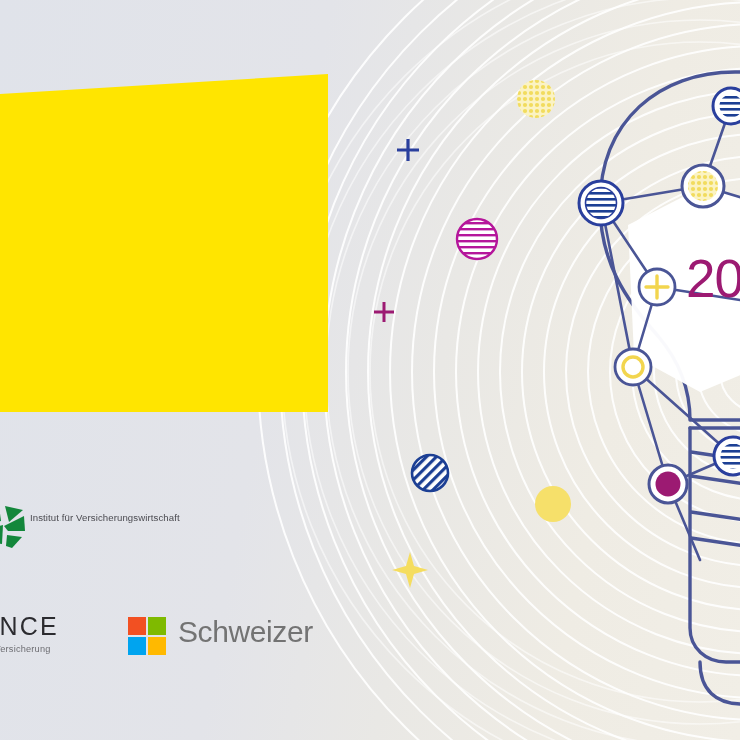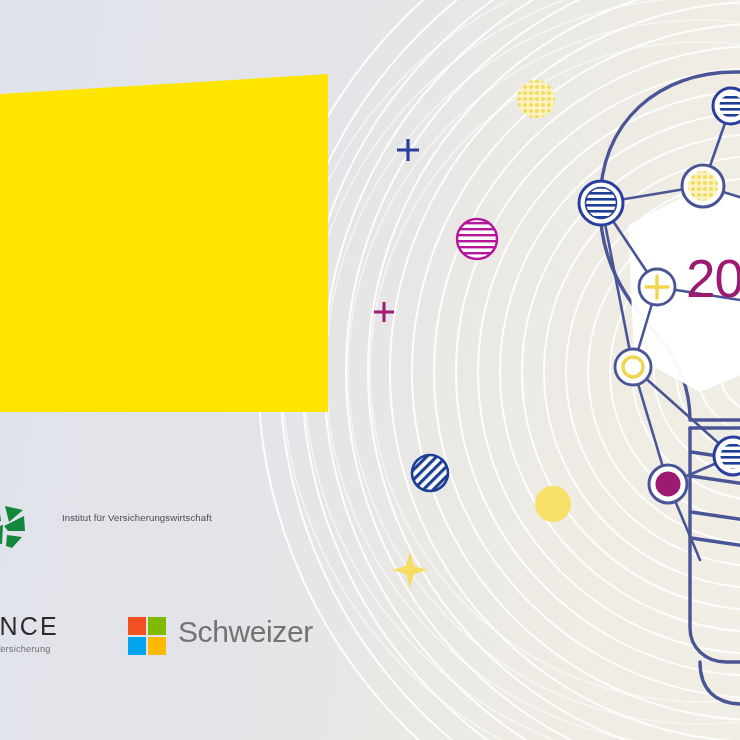--- a/index.html
+++ b/index.html
@@ -31,21 +31,21 @@
   .banner-line{
     color:#12100c;font-size:45px;line-height:1.27;
     font-weight:400;letter-spacing:-0.4px;white-space:nowrap;
   }
 
   
   .logo-hsg{position:absolute;left:-18px;top:500px;width:240px;height:84px;}
   .hsg-mark{position:absolute;left:0;top:4px;width:46px;height:46px;}
   .hsg-txt{position:absolute;left:48px;top:8px;}
   .hsg-name{font-size:17.5px;color:#2f2f33;letter-spacing:.1px;white-space:nowrap;}
-  .hsg-sub{font-size:9.6px;color:#4a4a50;margin-top:4px;white-space:nowrap;letter-spacing:.1px;margin-left:32px;}
+  .hsg-sub{font-size:9.6px;color:#4a4a50;margin-top:4px;white-space:nowrap;letter-spacing:.1px;}
 
   .logo-ins{position:absolute;left:-60px;top:612px;width:220px;height:56px;}
   .ins-name{font-size:25px;color:#2b2b2f;letter-spacing:2.2px;white-space:nowrap;font-weight:400;}
   .ins-sub{font-size:9.2px;color:#6d6d72;letter-spacing:.2px;white-space:nowrap;margin-top:3px;}
 
   .logo-ms{position:absolute;left:128px;top:613px;width:190px;height:48px;}
   .ms-grid{position:absolute;left:0;top:4px;width:38px;height:38px;
            display:grid;grid-template-columns:18px 18px;grid-template-rows:18px 18px;gap:2px;}
   .ms-q{display:block;width:18px;height:18px;}
   .ms-word{position:absolute;left:50px;top:2px;font-size:30px;color:#737373;letter-spacing:-.4px;}

